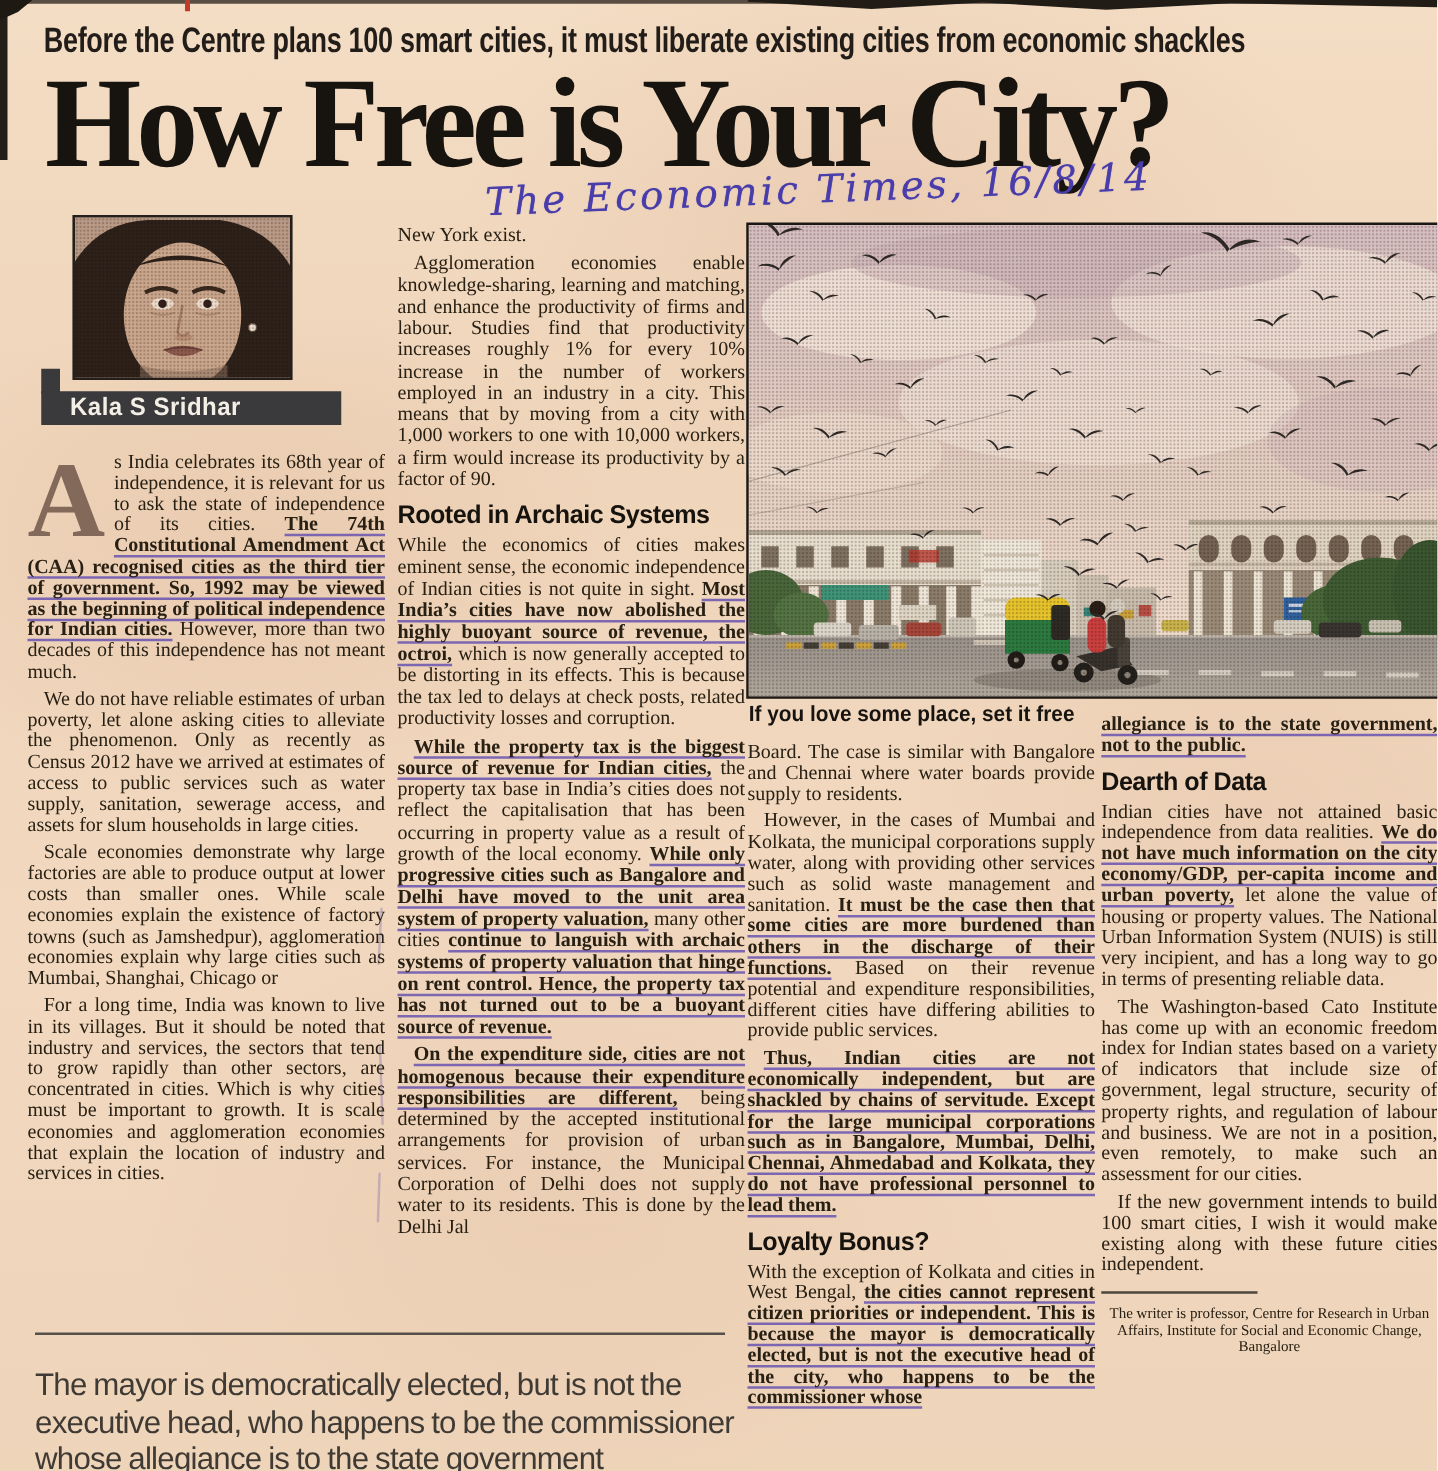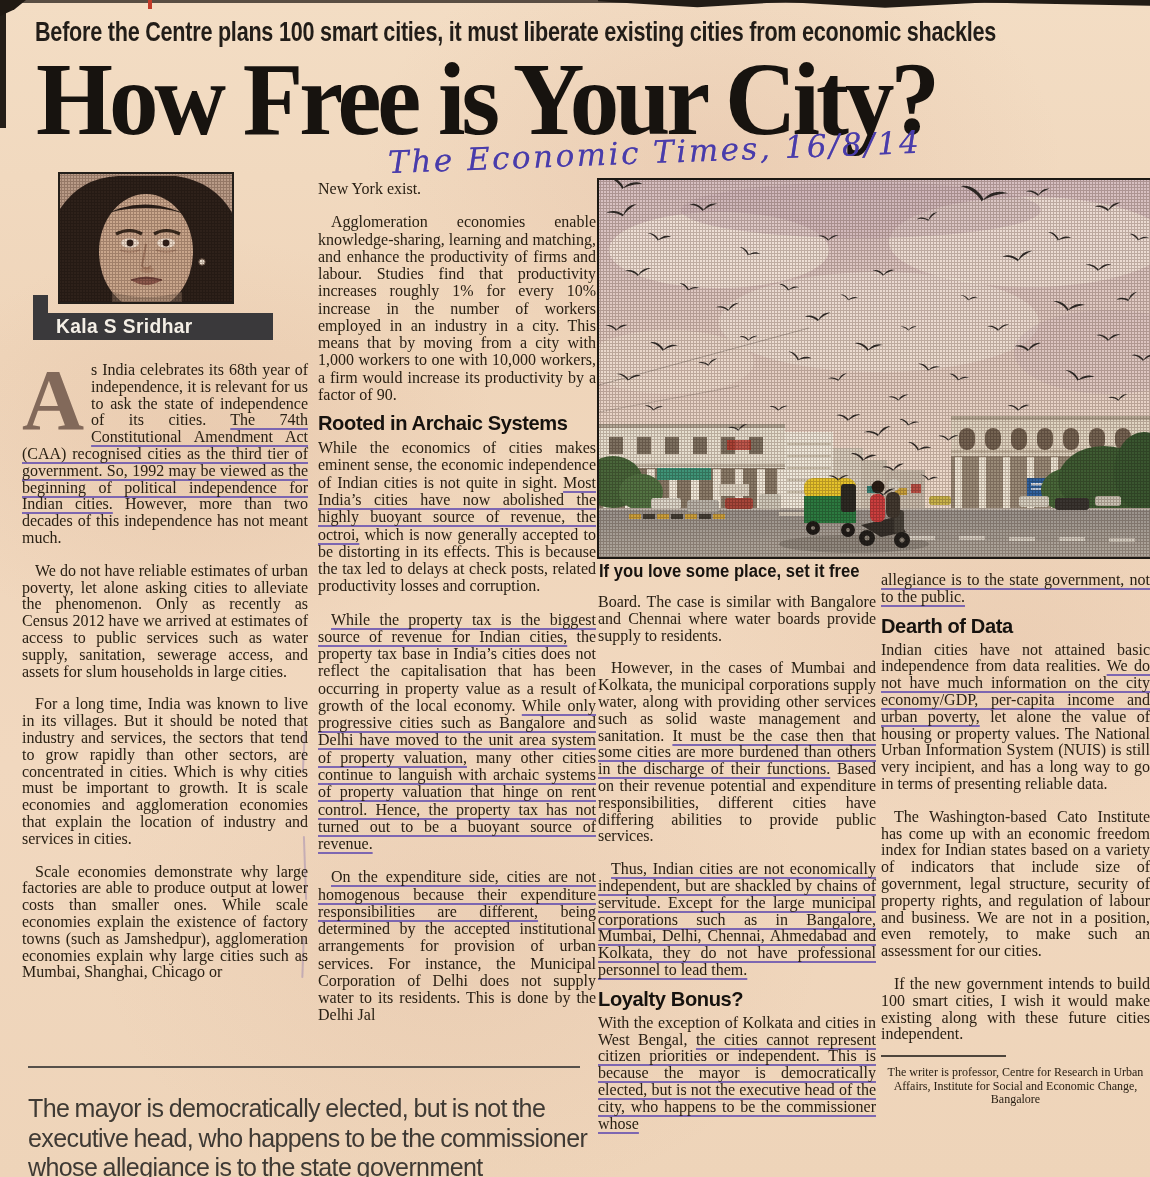--- a/index.html
+++ b/index.html
@@ -49,34 +49,34 @@
   .name-tab{position:absolute;left:33px;top:295px;width:15px;height:20px;background:#3a393b;}
   .name-band{position:absolute;left:33px;top:313px;width:240px;height:27px;background:#3a393b;
     display:flex;align-items:center;}
   .name-band span{
     font-family:"Liberation Sans","DejaVu Sans",sans-serif;font-weight:bold;
     font-size:20px;color:#f4efe6;padding-left:24px;letter-spacing:.4px;transform:scaleX(.96);transform-origin:0 50%;}
 
   .col{position:absolute;color:#292014;}
   .col p{margin:0;text-align:justify;text-indent:13px;font-size:16px;line-height:1.05;}
   .col p.noindent{text-indent:0;}
-  .col p + p{margin-top:16px;}
+  .col p + p{margin-top:5px;}
   .col h3{
     font-family:"Liberation Sans","DejaVu Sans",sans-serif;font-weight:bold;
     font-size:20.5px;color:#16120e;margin:8px 0 4px;letter-spacing:-.4px;
     transform:scaleX(.98);transform-origin:0 0;white-space:nowrap;}
   #col1{left:22px;top:362px;width:286px;}
   #col2{left:318px;top:180px;width:278px;}
   #col2 p{line-height:1.08;}
   #col3{left:598px;top:594px;width:278px;}
   #col4{left:881px;top:572px;width:269px;}
   .dropcap{float:left;font-weight:bold;font-size:86px;line-height:.76;
     padding:6px 7px 0 0;color:#82695a;}
   .ink{text-decoration:underline;text-decoration-thickness:2px;text-underline-offset:3px;
-    text-decoration-color:rgba(104,84,176,.85);text-decoration-skip-ink:none;}
+    text-decoration-color:rgba(104,84,176,.85);text-decoration-skip-ink:none;font-weight:bold;}
   .footrule{border-top:2px solid #4e453c;width:125px;margin:12px 0 9px;}
   p.footer-credit{font-size:12px;line-height:1.12;text-indent:0;text-align:center;}
 
   .city-photo{position:absolute;left:597px;top:178px;width:551px;height:377px;
     border:2px solid #1c1813;box-sizing:content-box;background:#e5d2c6;}
   .photo-caption{
     position:absolute;left:599px;top:561px;
     font-family:"Liberation Sans","DejaVu Sans",sans-serif;font-weight:bold;
     font-size:17.5px;color:#17130f;transform:scaleX(.95);transform-origin:0 0;white-space:nowrap;}
 
@@ -129,22 +129,22 @@
     <div class="halftone"></div>
   </div>
   <div class="name-tab"></div>
   <div class="name-band">
     <span>Kala S Sridhar</span>
   </div>
 
   <div class="col" id="col1">
       <p class="noindent"><span class="dropcap">A</span><span>s India celebrates its 68th year of independence, it is relevant for us to ask the state of independence of its cities. </span><span class="ink">The 74th Constitutional Amendment Act (CAA) recognised cities as the third tier of government. So, 1992 may be viewed as the beginning of political independence for Indian cities.</span><span> However, more than two decades of this independence has not meant much.</span></p>
       <p><span>We do not have reliable estimates of urban poverty, let alone asking cities to alleviate the phenomenon. Only as recently as Census 2012 have we arrived at estimates of access to public services such as water supply, sanitation, sewerage access, and assets for slum households in large cities.</span></p>
+      <p><span>Scale economies demonstrate why large factories are able to produce output at lower costs than smaller ones. While scale economies explain the existence of factory towns (such as Jamshedpur), agglomeration economies explain why large cities such as Mumbai, Shanghai, Chicago or</span></p>
       <p><span>For a long time, India was known to live in its villages. But it should be noted that industry and services, the sectors that tend to grow rapidly than other sectors, are concentrated in cities. Which is why cities must be important to growth. It is scale economies and agglomeration economies that explain the location of industry and services in cities.</span></p>
-      <p><span>Scale economies demonstrate why large factories are able to produce output at lower costs than smaller ones. While scale economies explain the existence of factory towns (such as Jamshedpur), agglomeration economies explain why large cities such as Mumbai, Shanghai, Chicago or</span></p>
     </div>
   <div class="col" id="col2">
       <p class="noindent"><span>New York exist.</span></p>
       <p><span>Agglomeration economies enable knowledge-sharing, learning and matching, and enhance the productivity of firms and labour. Studies find that productivity increases roughly 1% for every 10% increase in the number of workers employed in an industry in a city. This means that by moving from a city with 1,000 workers to one with 10,000 workers, a firm would increase its productivity by a factor of 90.</span></p>
       <h3>Rooted in Archaic Systems</h3>
       <p class="noindent"><span>While the economics of cities makes eminent sense, the economic independence of Indian cities is not quite in sight. </span><span class="ink">Most India’s cities have now abolished the highly buoyant source of revenue, the octroi,</span><span> which is now generally accepted to be distorting in its effects. This is because the tax led to delays at check posts, related productivity losses and corruption.</span></p>
       <p><span class="ink">While the property tax is the biggest source of revenue for Indian cities,</span><span> the property tax base in India’s cities does not reflect the capitalisation that has been occurring in property value as a result of growth of the local economy. </span><span class="ink">While only progressive cities such as Bangalore and Delhi have moved to the unit area system of property valuation,</span><span> many other cities </span><span class="ink">continue to languish with archaic systems of property valuation that hinge on rent control. Hence, the property tax has not turned out to be a buoyant source of revenue.</span></p>
       <p><span class="ink">On the expenditure side, cities are not homogenous because their expenditure responsibilities are different,</span><span> being determined by the accepted institutional arrangements for provision of urban services. For instance, the Municipal Corporation of Delhi does not supply water to its residents. This is done by the Delhi Jal</span></p>
     </div>
   <div class="col" id="col3">

